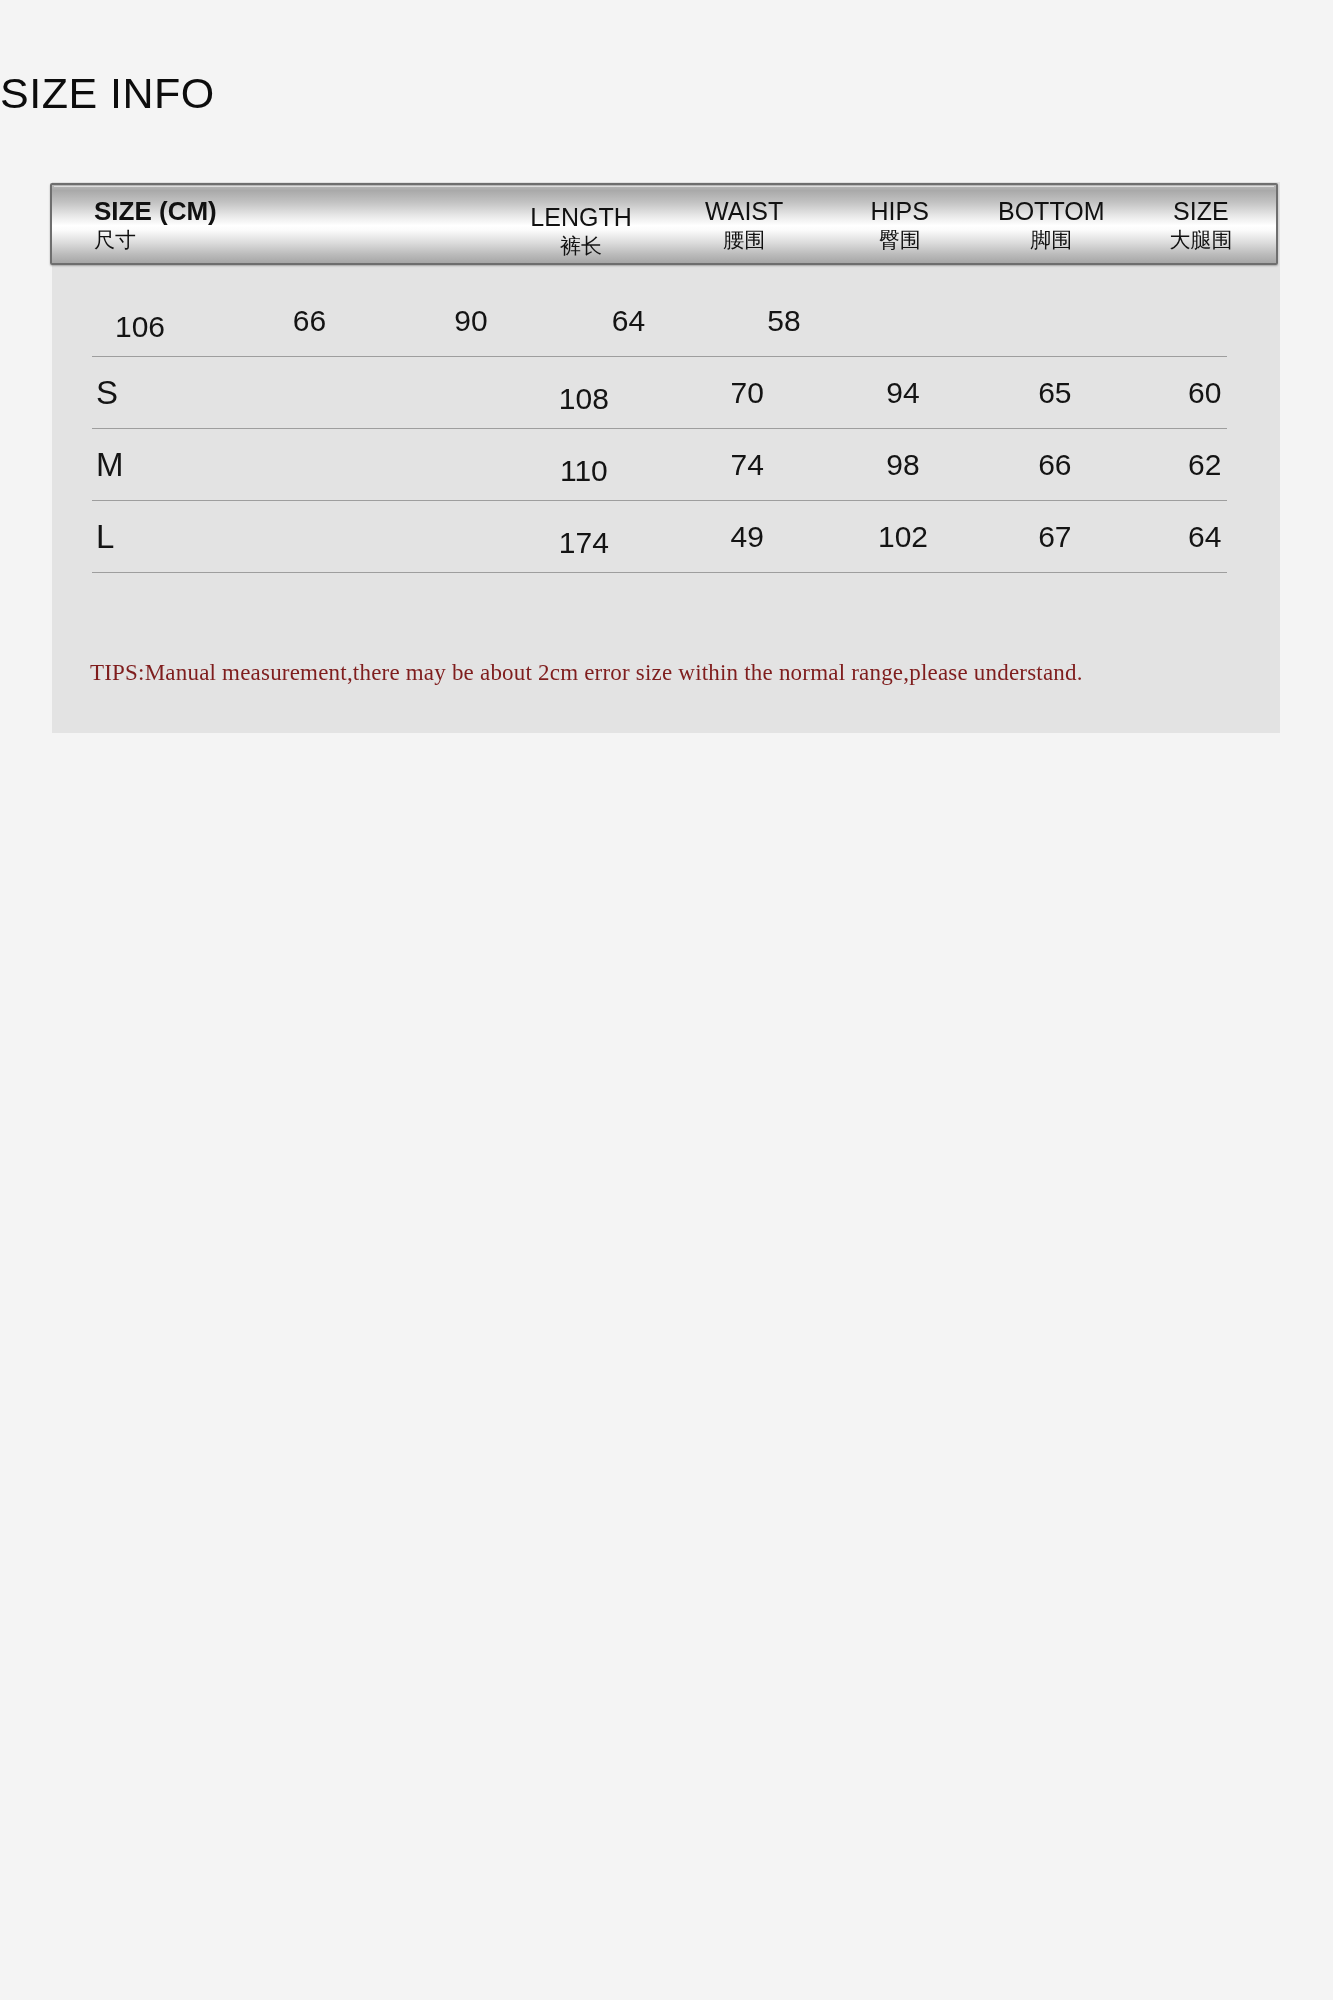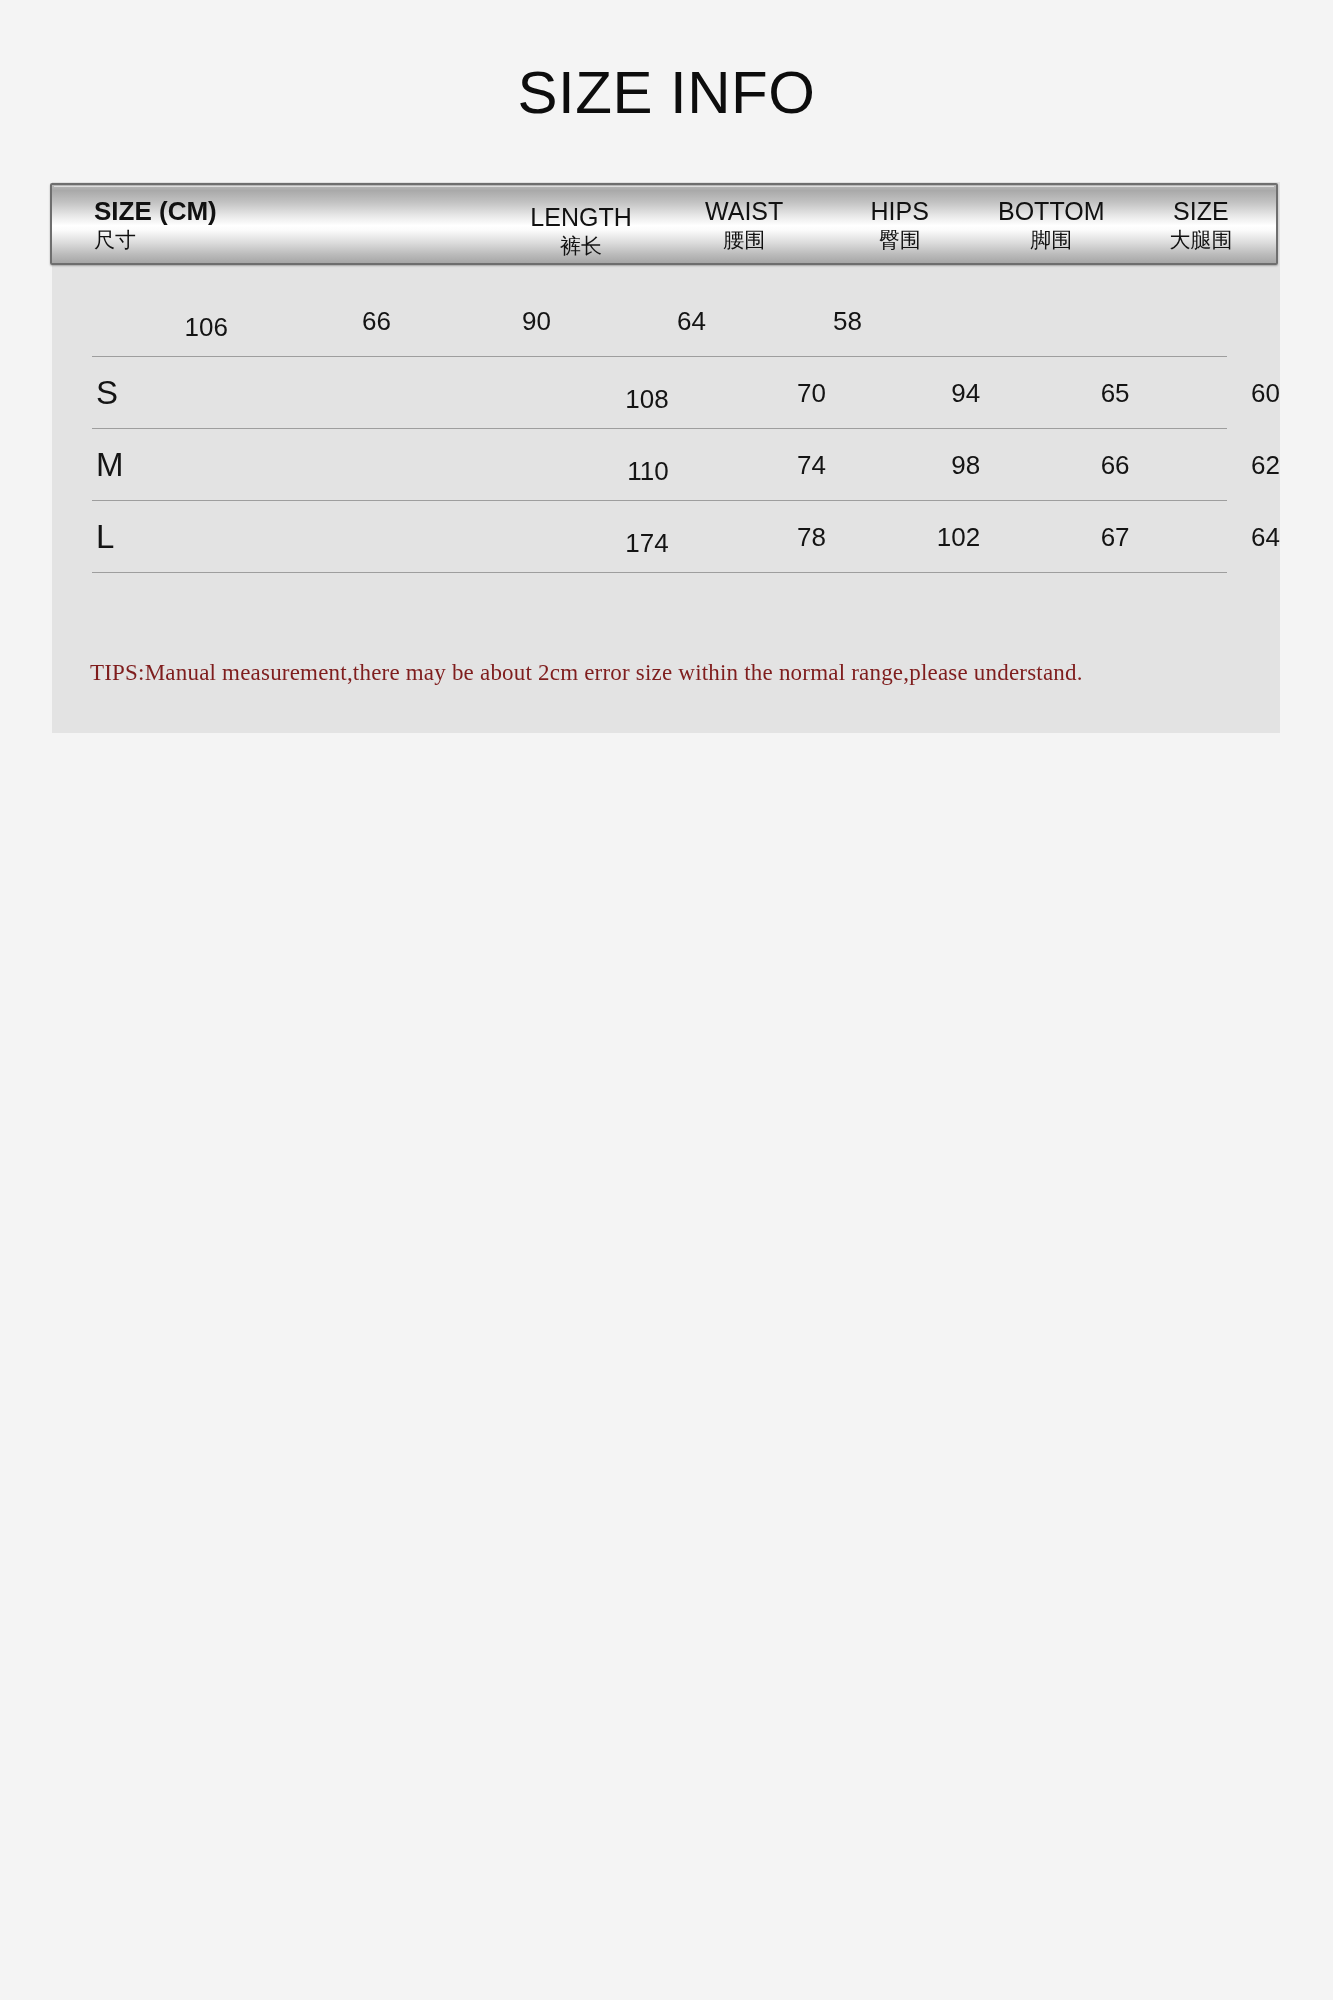--- a/index.html
+++ b/index.html
@@ -20,22 +20,21 @@
     height: 2000px;
     overflow: hidden;
   }
 
   
   .page-title {
     position: absolute;
     left: 0;
     top: 57px;
     width: 1333px;
-    text-align: center;
-    font-size: 60px;
+    font-size: 43px;
     line-height: 72px;
     font-weight: 400;
     color: #0d0d0d;
     letter-spacing: 0.5px;
   }
 
   
   .size-panel {
     position: absolute;
     left: 52px;
@@ -131,23 +130,23 @@
   }
   .row .rule {
     position: absolute;
     left: 40px;
     right: 53px;
     bottom: 0;
     height: 1px;
     background: #9e9e9e;
   }
   .cell {
-    text-align: right;
+    text-align: center;
     color: #141414;
-    font-size: 26px;
+    font-size: 30px;
     line-height: 34px;
     font-weight: 400;
   }
   .cell.size-col {
     text-align: left;
     padding-left: 44px;
     font-size: 33px;
   }
 
   
@@ -236,21 +235,21 @@
       <div class="cell col-waist">74</div>
       <div class="cell col-hips">98</div>
       <div class="cell col-bottom">66</div>
       <div class="cell col-thigh">62</div>
       <div class="rule"></div>
     </div>
 
     <div class="row">
       <div class="cell size-col col-size">L</div>
       <div class="cell col-length">174</div>
-      <div class="cell col-waist">78</div>
+      <div class="cell col-waist">49</div>
       <div class="cell col-hips">102</div>
       <div class="cell col-bottom">67</div>
       <div class="cell col-thigh">64</div>
       <div class="rule"></div>
     </div>
 
   </div>
 
   <div class="tips">TIPS:Manual measurement,there may  be about 2cm error size within the normal range,please understand.</div>
 

